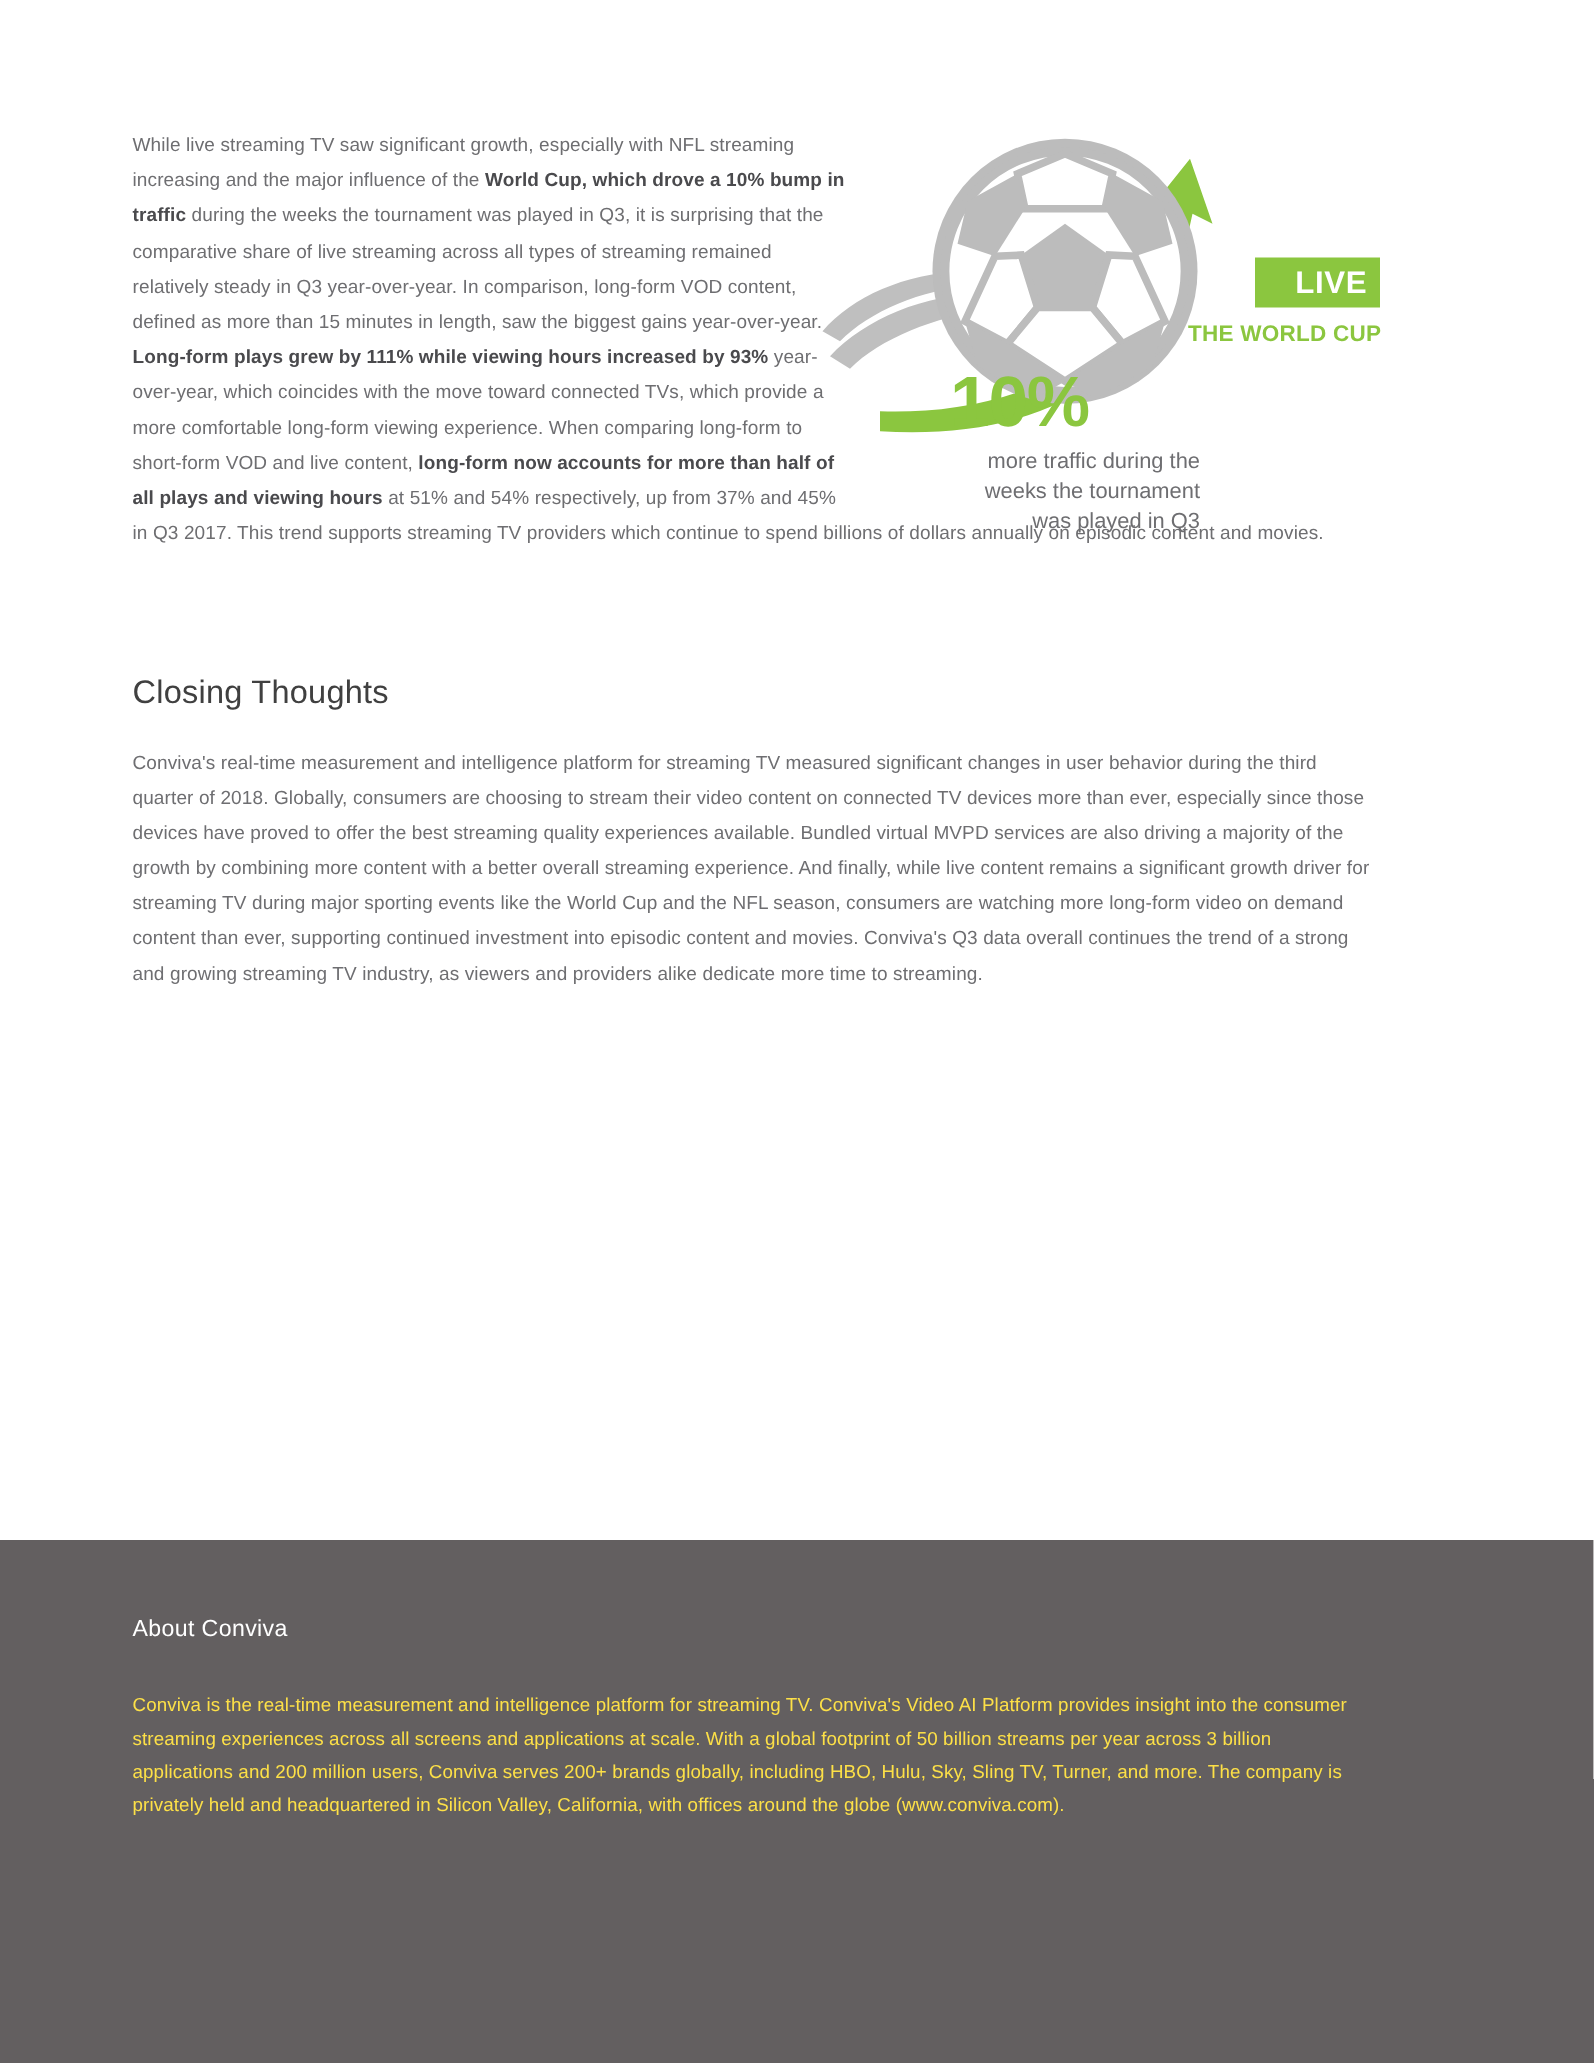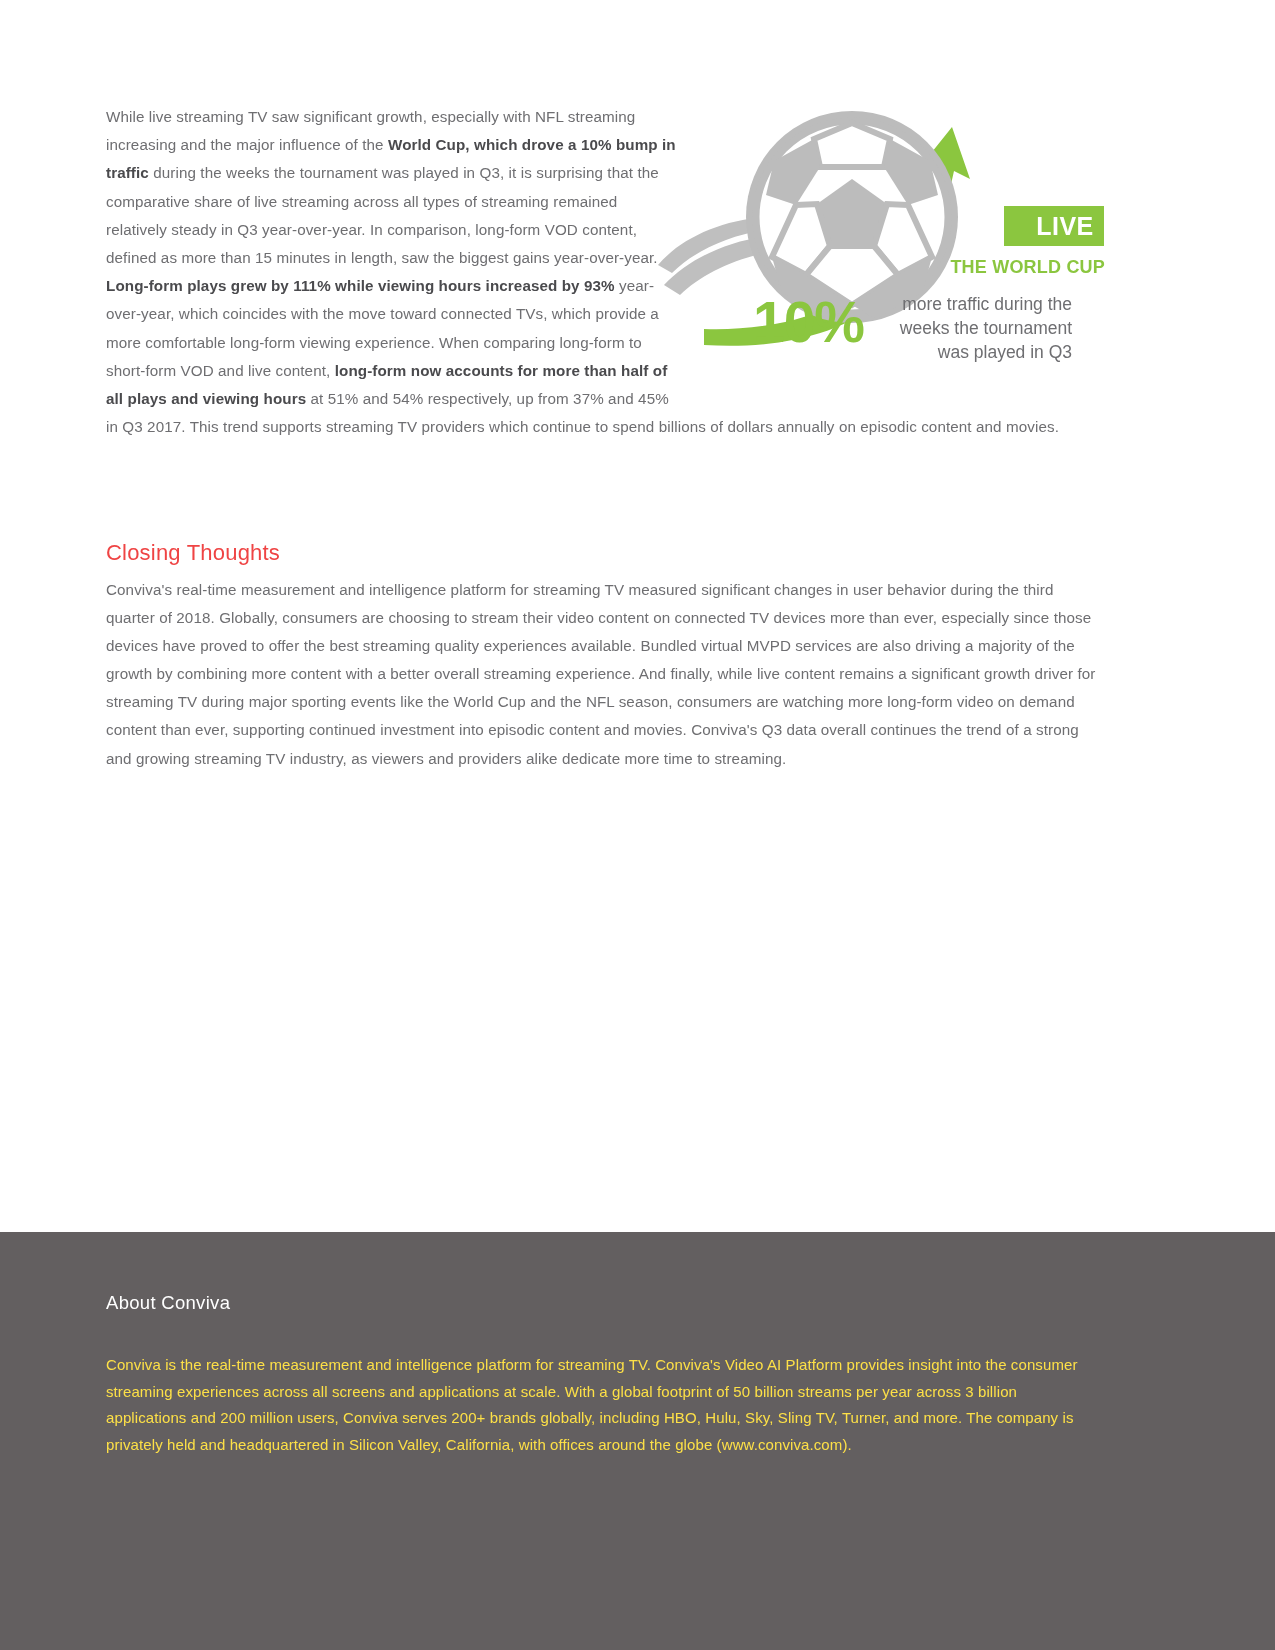--- a/index.html
+++ b/index.html
@@ -97,27 +97,28 @@
     width: 275px;
     text-align: right;
     color: #8bc63f;
     font-size: 18px;
     font-weight: bold;
     letter-spacing: 0.2px;
   }
 
   .stat-row {
     position: absolute;
-    left: 740px;
+    left: 760px;
     top: 292px;
     width: 345px;
     display: flex;
     align-items: flex-start;
-    justify-content: center;
+    justify-content: space-between;
     gap: 8px;
+    flex-direction: column;
   }
   .stat-number {
     color: #8bc63f;
     font-size: 57px;
     font-weight: bold;
     line-height: 0.92;
     letter-spacing: -1px;
     margin-top: 4px;
   }
   .stat-caption {
@@ -130,26 +131,26 @@
 
   
   .closing-section {
     position: absolute;
     left: 106px;
     top: 533px;
     width: 995px;
   }
 
   .closing-title {
-    font-size: 22px;
+    font-size: 26px;
     font-weight: normal;
-    color: #ef4444;
+    color: #404040;
     letter-spacing: 0.2px;
     line-height: 40px;
-    margin-bottom: 3px;
+    margin-bottom: 24px;
   }
 
   .closing-para {
     font-size: 15.2px;
     line-height: 28.1px;
     color: #6e6e71;
     letter-spacing: 0.1px;
   }
 
   

